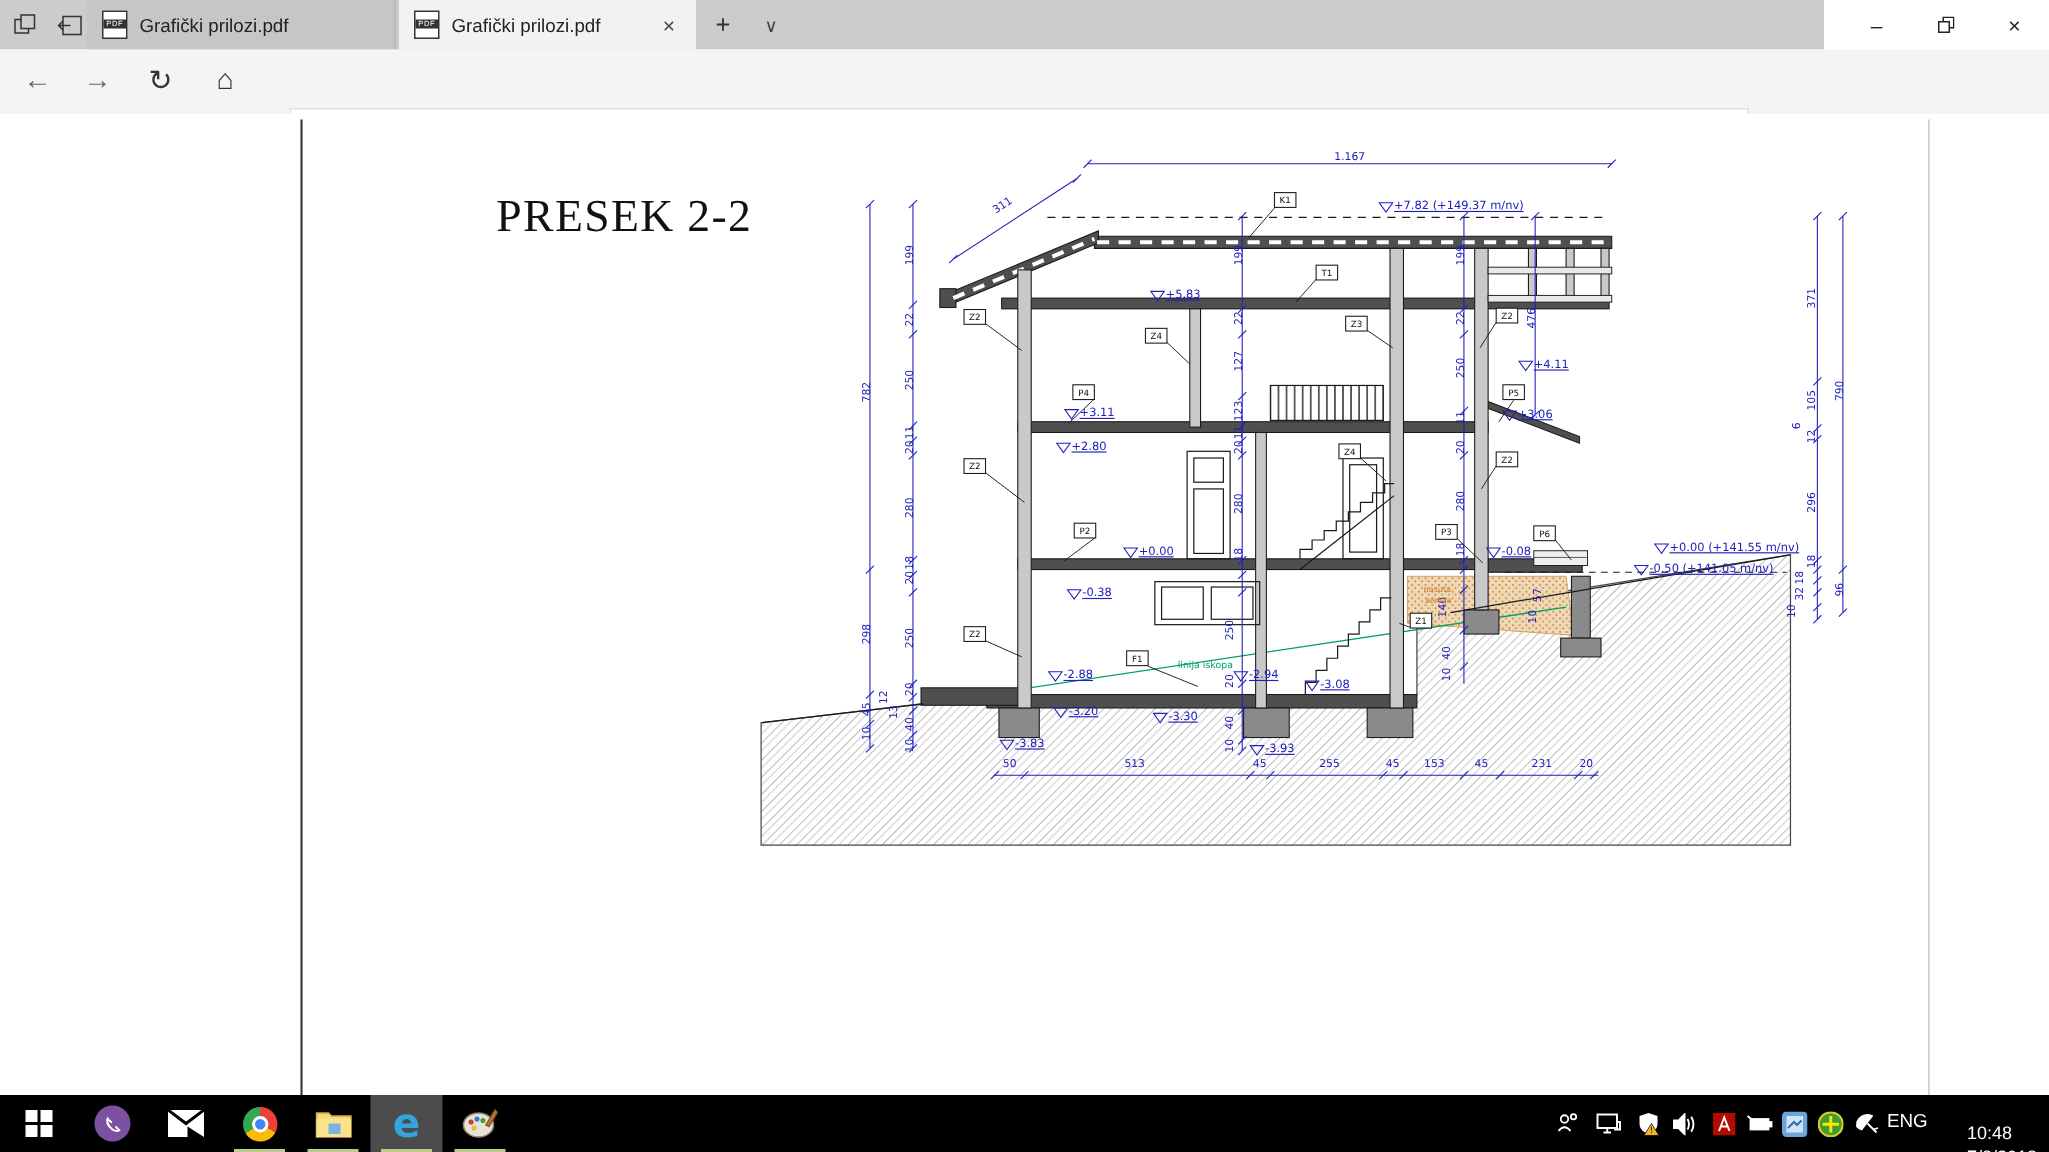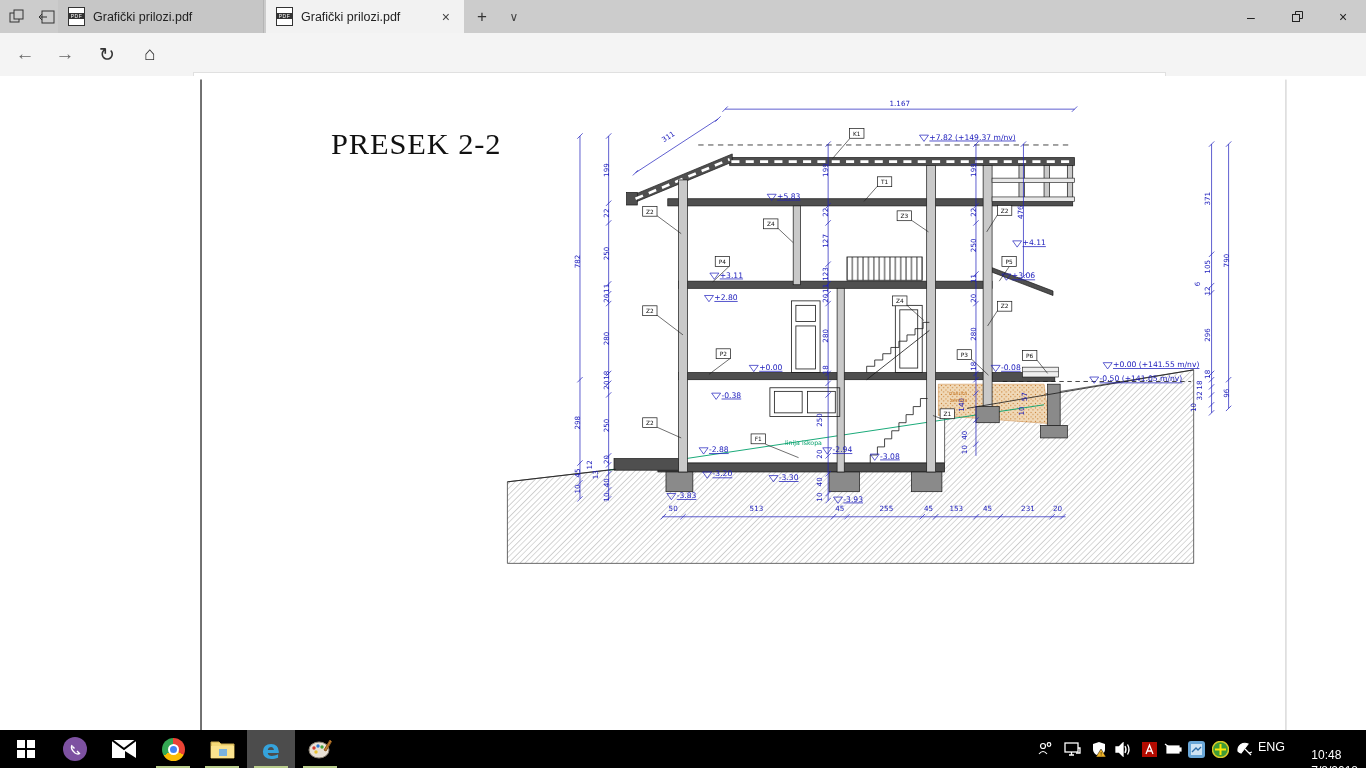--- a/index.html
+++ b/index.html
@@ -1,18 +1,18 @@
 <!DOCTYPE html>
 <html><head>
 <meta charset="utf-8">
 <style>
   html,body{margin:0;padding:0;width:1366px;height:768px;overflow:hidden;
     font-family:"Liberation Sans","DejaVu Sans",sans-serif;background:#fff;}
   
-  #tabstrip{position:absolute;left:0;top:0;width:1366px;height:33px;background:#cccccc;}
+  #tabstrip{position:absolute;left:0;top:0;width:1216px;height:33px;background:#cccccc;}
   .strip-btn{position:absolute;top:0;height:33px;width:34px;display:flex;align-items:center;justify-content:center;color:#333;}
   .tab{position:absolute;top:0;height:33px;display:flex;align-items:center;padding:0 10px;box-sizing:border-box;font-size:12.5px;color:#222;}
   #tab1{left:58px;width:206px;background:#c6c6c6;border-right:1px solid #b5b5b5;}
   #tab2{left:266px;width:198px;background:#f2f2f2;}
   .tab-label{margin-left:8px;white-space:nowrap;overflow:hidden;flex:1;}
   .tab-close{font-size:14px;color:#444;padding:0 4px;}
   .pdficon{width:15px;height:17px;border:1px solid #333;background:#fff;position:relative;flex:none;}
   .pdficon span{position:absolute;left:0;right:0;top:5px;background:#333;color:#fff;font-size:5px;line-height:6px;text-align:center;letter-spacing:.5px;}
   .newtab{left:466px;width:32px;font-size:17px;}
   .tabchev{left:498px;width:32px;font-size:12px;color:#444;}

